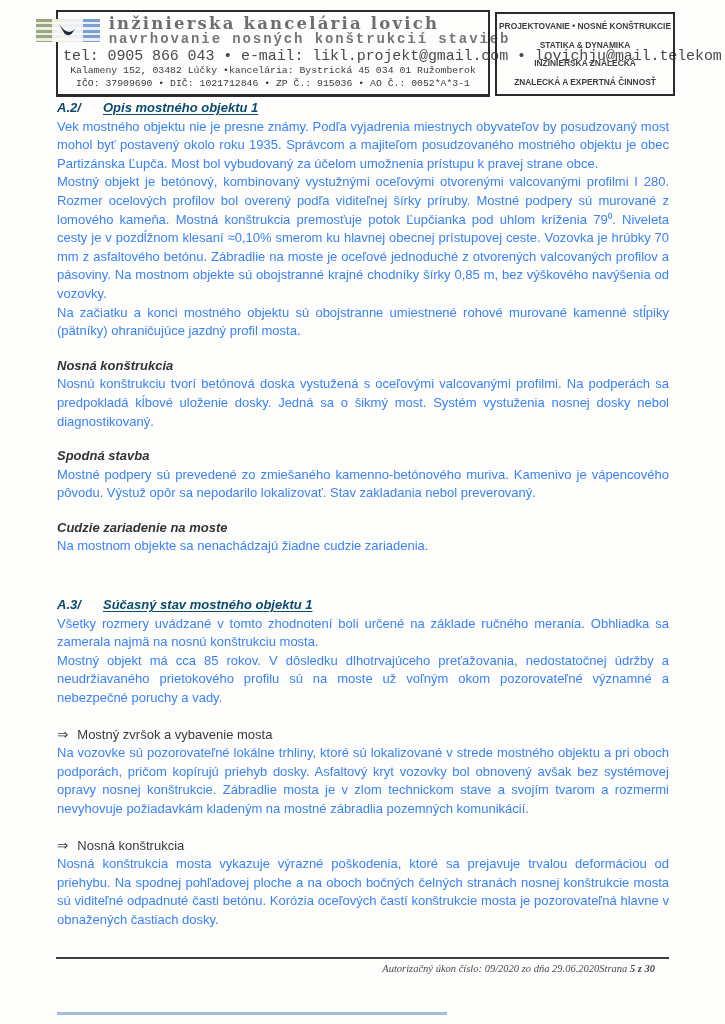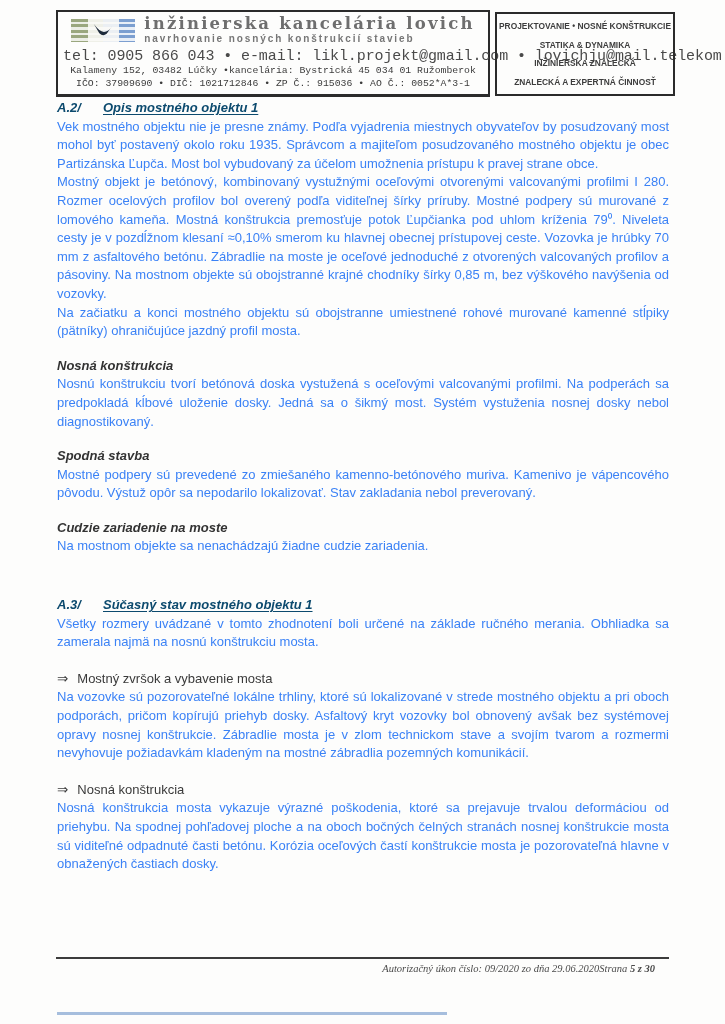--- a/index.html
+++ b/index.html
@@ -43,22 +43,22 @@
     display:flex; align-items:center; justify-content:center;
   }
   .logo-center svg { width:22px; height:15px; }
   .brand-text { text-align:left; }
   .company-name {
     font-family:"DejaVu Serif", serif;
     font-size:16.5px; font-weight:bold; letter-spacing:2.2px;
     color:#6e6e6e; line-height:18px; white-space:nowrap;
   }
   .company-tagline {
-    font-family:Liberation Sans, sans-serif;
-    font-size:10px; font-weight:bold; letter-spacing:1.9px;
+    font-family:Liberation Mono, monospace;
+    font-size:14px; font-weight:bold; letter-spacing:1.9px;
     color:#767676; line-height:12px; white-space:nowrap;
   }
   .contact-1 {
     margin-top:3px; font-size:15px; color:#4a4a4a; white-space:nowrap; letter-spacing:-0.1px;font-family:Liberation Mono, monospace;
   }
   .contact-2, .contact-3 {
     font-family:"Liberation Mono", monospace;
     font-size:9.8px; color:#3c3c3c; white-space:nowrap; line-height:12.5px;
   }
   .header-right {
@@ -149,20 +149,21 @@
       <p class="para">Nosnú konštrukciu tvorí betónová doska vystužená s oceľovými valcovanými profilmi. Na podperách sa predpokladá kĺbové uloženie dosky. Jedná sa o šikmý most. Systém vystuženia nosnej dosky nebol diagnostikovaný.</p>
       <div style="height: 16px;"></div>
       <div class="subheading">Spodná stavba</div>
       <p class="para">Mostné podpery sú prevedené zo zmiešaného kamenno-betónového muriva. Kamenivo je vápencového pôvodu. Výstuž opôr sa nepodarilo lokalizovať. Stav zakladania nebol preverovaný.</p>
       <div style="height: 16px;"></div>
       <div class="subheading">Cudzie zariadenie na moste</div>
       <p class="para">Na mostnom objekte sa nenachádzajú žiadne cudzie zariadenia.</p>
       <div style="height: 40px;"></div>
       <div class="section-heading"><span class="sec-num">A.3/</span><span class="sec-title">Súčasný stav mostného objektu 1</span></div>
       <p class="para">Všetky rozmery uvádzané v tomto zhodnotení boli určené na základe ručného merania. Obhliadka sa zamerala najmä na nosnú konštrukciu mosta.</p>
+      <p class="para">Mostný objekt má cca 85 rokov. V dôsledku dlhotrvajúceho preťažovania, nedostatočnej údržby a neudržiavaného prietokového profilu sú na moste už voľným okom pozorovateľné významné a nebezpečné poruchy a vady.</p>
       <div style="height: 18px;"></div>
       <div class="arrow-line"><span class="arrow-sym">⇒</span><span>Mostný zvršok a vybavenie mosta</span></div>
       <p class="para">Na vozovke sú pozorovateľné lokálne trhliny, ktoré sú lokalizované v strede mostného objektu a pri oboch podporách, pričom kopírujú priehyb dosky. Asfaltový kryt vozovky bol obnovený avšak bez systémovej opravy nosnej konštrukcie. Zábradlie mosta je v zlom technickom stave a svojím tvarom a rozmermi nevyhovuje požiadavkám kladeným na mostné zábradlia pozemných komunikácií.</p>
       <div style="height: 18px;"></div>
       <div class="arrow-line"><span class="arrow-sym">⇒</span><span>Nosná konštrukcia</span></div>
       <p class="para">Nosná konštrukcia mosta vykazuje výrazné poškodenia, ktoré sa prejavuje trvalou deformáciou od priehybu. Na spodnej pohľadovej ploche a na oboch bočných čelných stranách nosnej konštrukcie mosta sú viditeľné odpadnuté časti betónu. Korózia oceľových častí konštrukcie mosta je pozorovateľná hlavne v obnažených častiach dosky.</p>
     </div>
 
   <div class="footer">
     <span class="footer-left">Autorizačný úkon číslo: 09/2020 zo dňa 29.06.2020</span>

